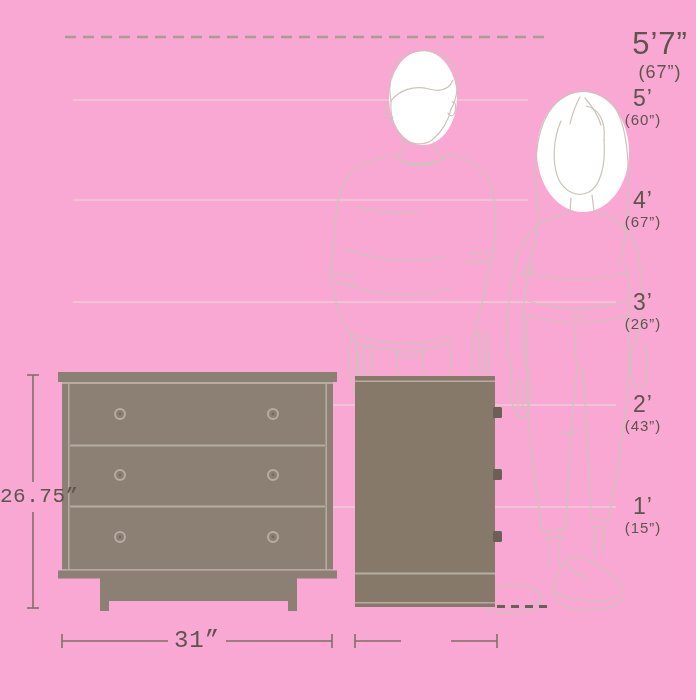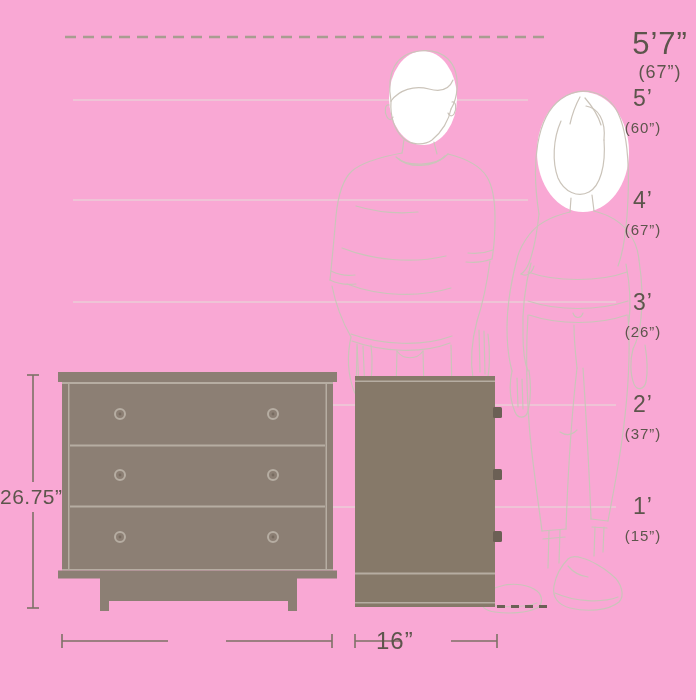--- a/index.html
+++ b/index.html
@@ -15,24 +15,24 @@
   }
   html,body{margin:0;padding:0;background:#fff;}
   .stage{
     position:relative;width:696px;height:700px;background:#f9a8d4;overflow:hidden;
     font-family:"Liberation Sans", sans-serif;color:var(--text);
   }
   .stage svg{position:absolute;left:0;top:0;}
   .lbl{position:absolute;line-height:1.0;color:var(--text);}
   .marker{position:absolute;text-align:center;}
   .marker .big{font-size:23px;letter-spacing:1px;line-height:1.0;}
-  .marker .sub{font-size:15px;letter-spacing:1px;margin-top:10px;line-height:1.0;}
+  .marker .sub{font-size:15px;letter-spacing:1px;margin-top:2px;line-height:1.0;}
   .marker.first .big{font-size:31px;}
   .marker.first .sub{font-size:18px;margin-top:4px;}
-  .dim-label{position:absolute;background:transparent;}
+  .dim-label{position:absolute;text-align:center;background:transparent;font-family:Liberation Mono, monospace;}
   .dim-label.w{font-size:24px;letter-spacing:1px;}
   .dim-label.h{font-size:21px;letter-spacing:0.5px;}
   .grid-line{stroke:var(--gridline);stroke-width:1;}
   .dash-top{stroke:var(--dashed_line);stroke-width:2.5;}
   .people path, .people line{fill:none;stroke:var(--outline);stroke-width:1.2;stroke-linecap:round;stroke-linejoin:round;}
   .people .headfill{fill:#ffffff;stroke:none;}
   .furn{fill:var(--furniture);}
   .furnD{fill:var(--furniture_dark);}
   .lite{fill:var(--divider_light);}
   .dimline{stroke:var(--dimension);stroke-width:1.6;}
@@ -216,23 +216,23 @@
   <div class="marker" style="left:593px;top:189px;width:100px;">
     <div class="big">4’</div>
     <div class="sub">(67”)</div>
   </div>
   <div class="marker" style="left:593px;top:291px;width:100px;">
     <div class="big">3’</div>
     <div class="sub">(26”)</div>
   </div>
   <div class="marker" style="left:593px;top:393px;width:100px;">
     <div class="big">2’</div>
-    <div class="sub">(37”)</div>
+    <div class="sub">(43”)</div>
   </div>
   <div class="marker" style="left:593px;top:495px;width:100px;">
     <div class="big">1’</div>
     <div class="sub">(15”)</div>
   </div>
 
   <div class="lbl dim-label h" style="left:0px;top:486px;width:66px;">26.75”</div>
-  <div class="lbl dim-label w" style="left:376px;top:629px;width:100px;">16”</div>
+  <div class="lbl dim-label w" style="left:147px;top:629px;width:100px;">31”</div>
 
 </div>
 
 </body></html>

